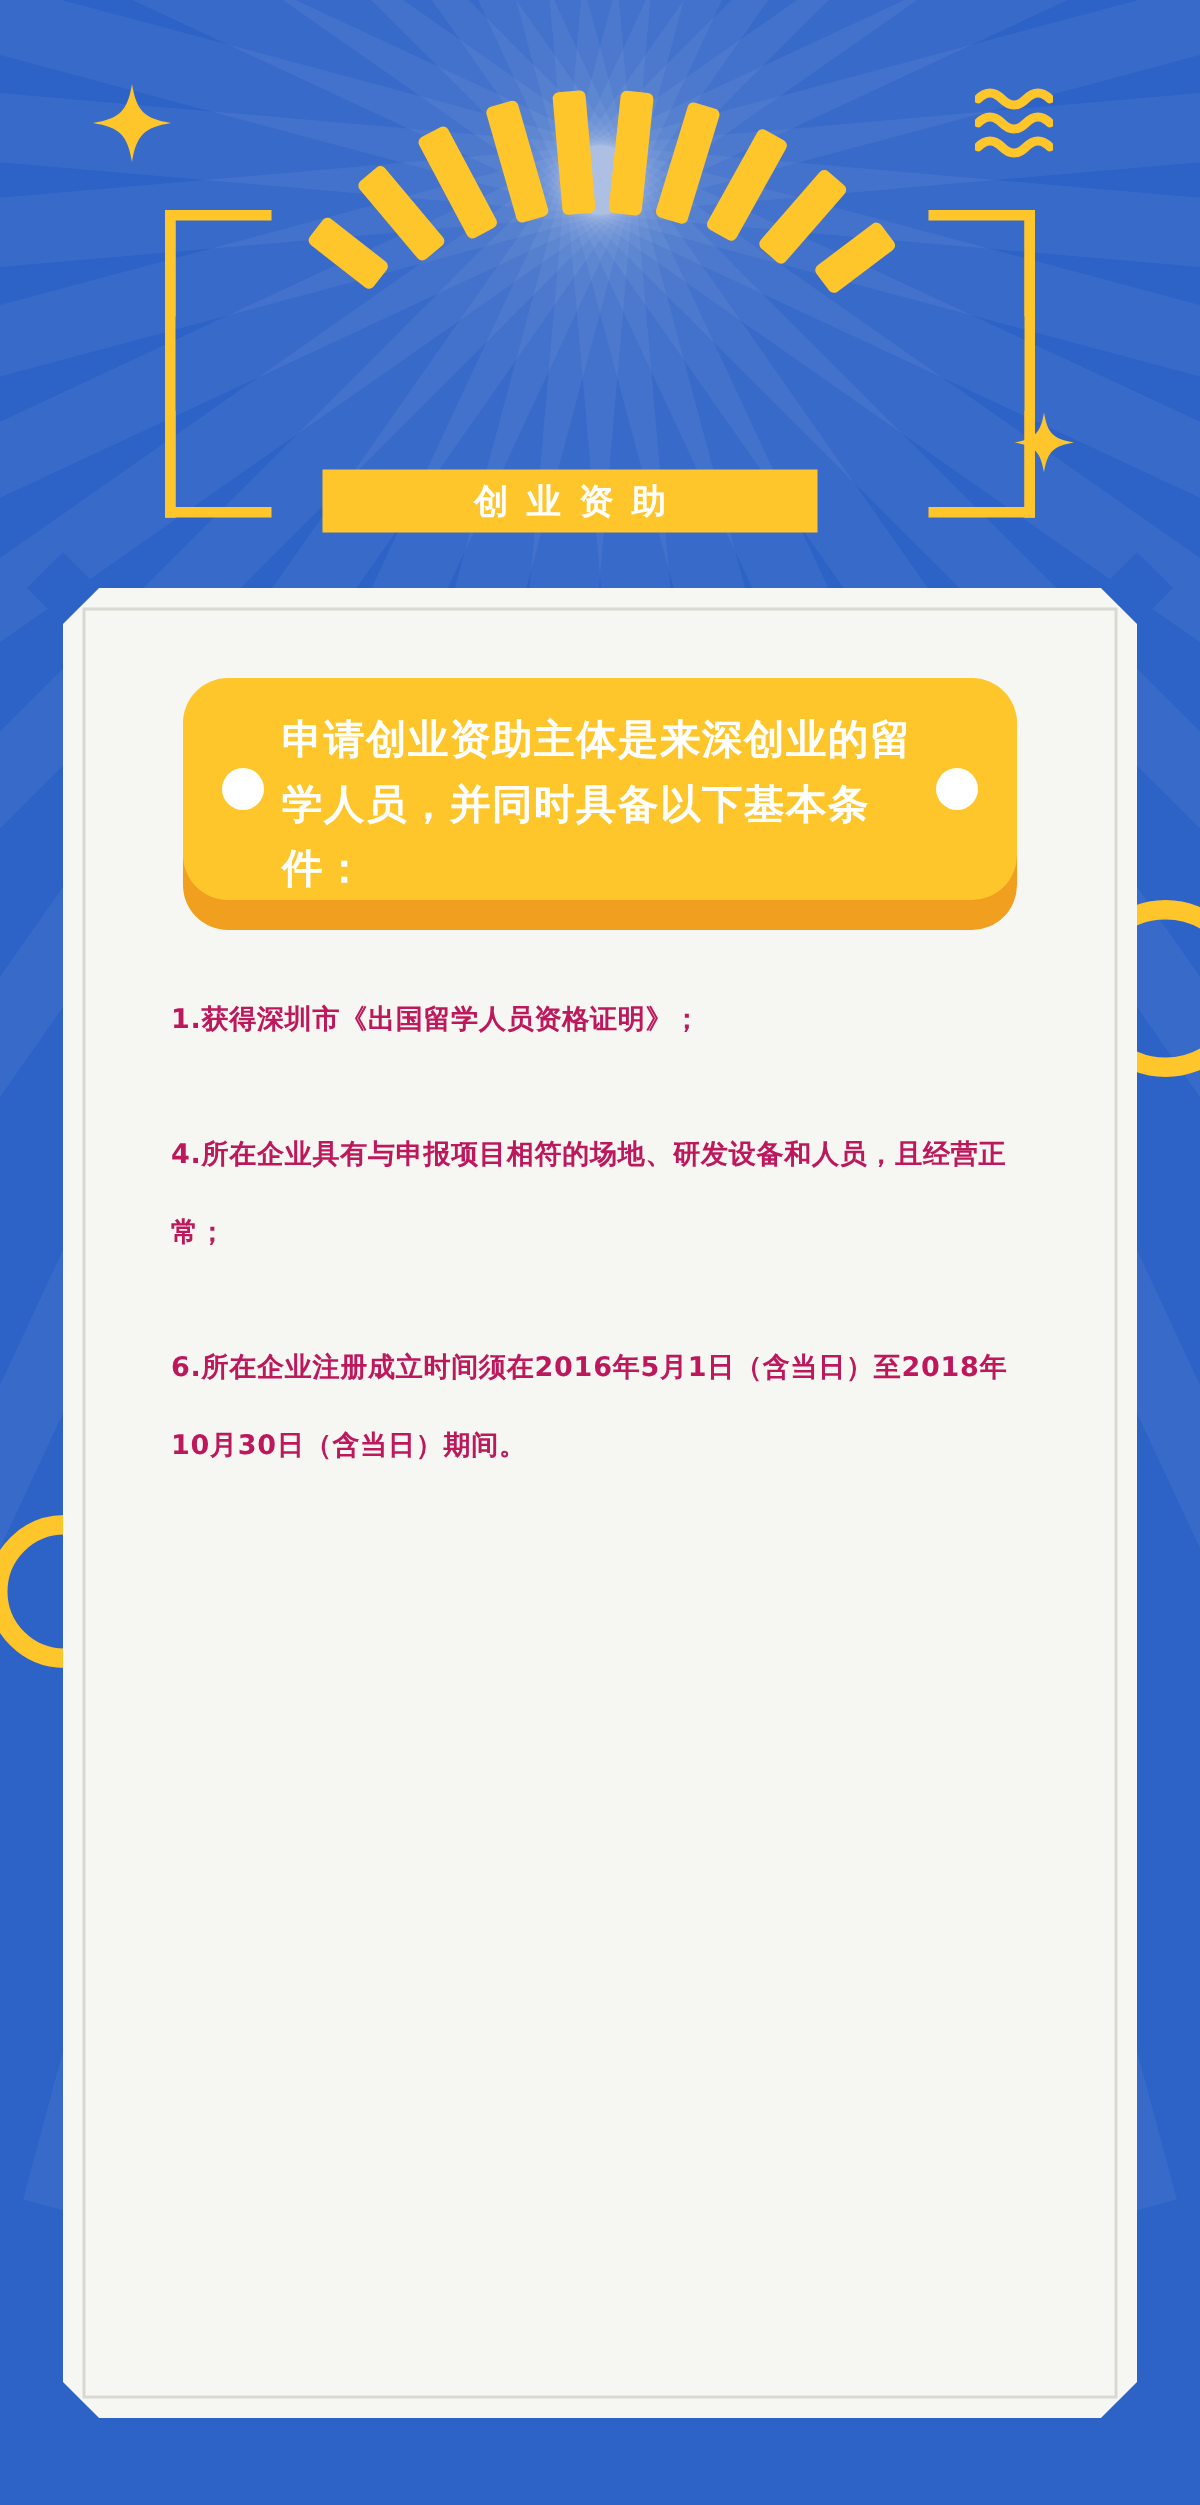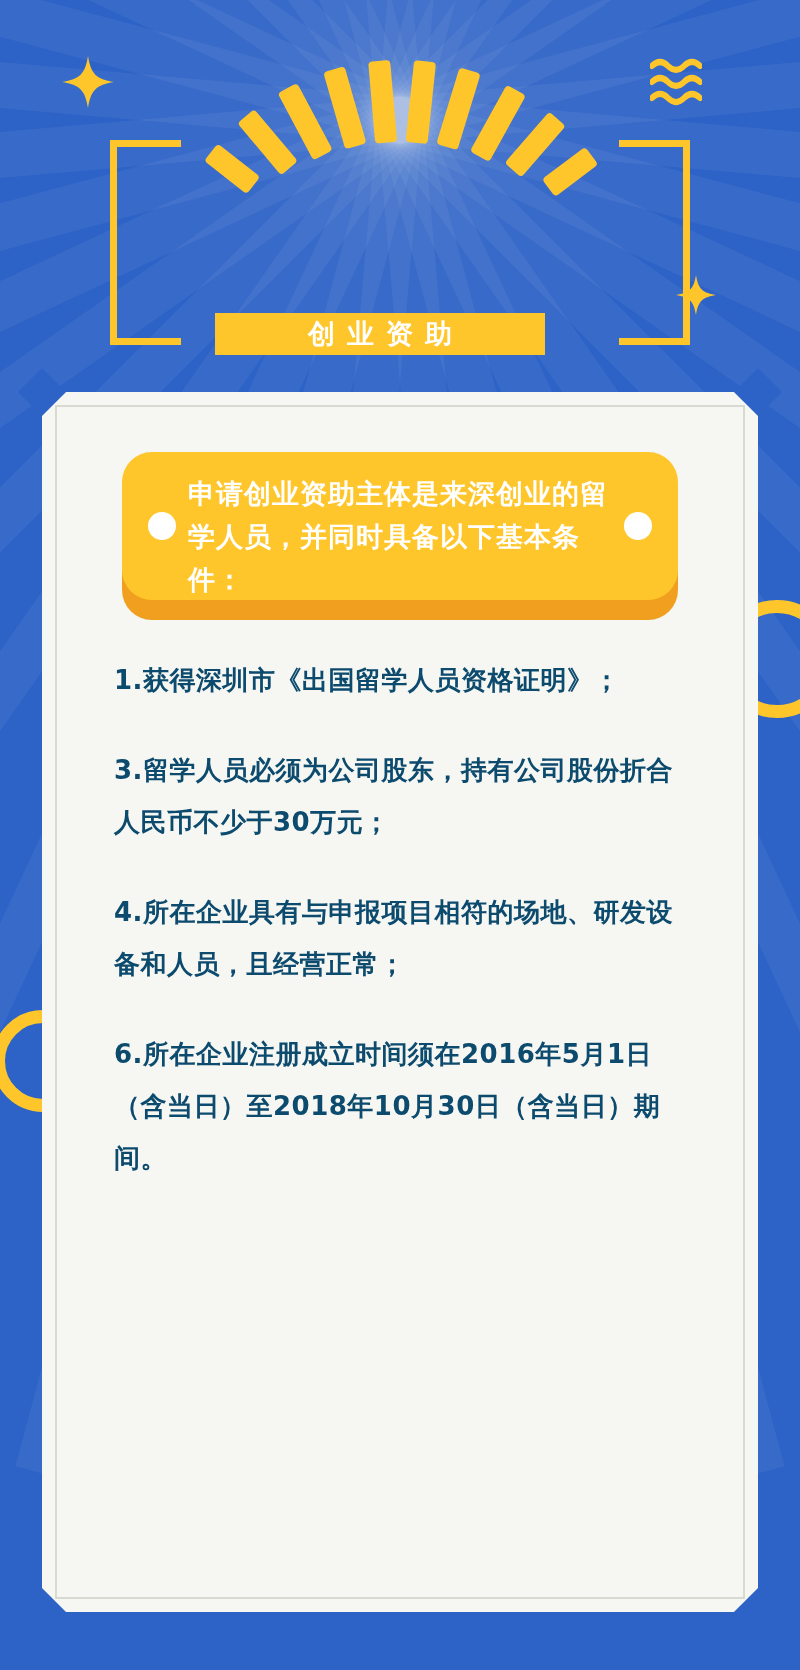--- a/index.html
+++ b/index.html
@@ -140,21 +140,21 @@
     top: 313px;
     width: 330px;
     height: 42px;
     background: #ffc62b;
     display: flex;
     align-items: center;
     justify-content: center;
   }
   .subtitle-bar span {
     color: #ffffff;
-    font-size: 27px;
+    font-size: 23px;
     font-weight: bold;
     letter-spacing: 12px;
     text-indent: 12px;
     font-family: "DejaVu Sans", "Liberation Sans", sans-serif;
   }
 
   
   .card {
     position: absolute;
     left: 42px;
@@ -235,22 +235,22 @@
   .banner-dot.right { right: 26px; }
 
   
   .list {
     position: absolute;
     left: 72px;
     top: 262px;
     width: 578px;
   }
   .list-item {
-    color: #0c4a6e;
-    font-size: 26px;
+    color: #be185d;
+    font-size: 18px;
     font-weight: bold;
     line-height: 52px;
     letter-spacing: 0.5px;
     margin-bottom: 38px;
     font-family: "DejaVu Sans", "Liberation Sans", sans-serif;
   }
   .list-item:last-child { margin-bottom: 0; }
 </style>
 </head>
 <body>
@@ -369,19 +369,18 @@
       <div class="banner-shadow"></div>
       <div class="banner">
         <p>申请创业资助主体是来深创业的留学人员，并同时具备以下基本条件：</p>
       </div>
       <div class="banner-dot left"></div>
       <div class="banner-dot right"></div>
     </div>
 
     <div class="list">
       <div class="list-item">1.获得深圳市《出国留学人员资格证明》；</div>
-      <div class="list-item">3.留学人员必须为公司股东，持有公司股份折合人民币不少于30万元；</div>
       <div class="list-item">4.所在企业具有与申报项目相符的场地、研发设备和人员，且经营正常；</div>
       <div class="list-item">6.所在企业注册成立时间须在2016年5月1日（含当日）至2018年10月30日（含当日）期间。</div>
     </div>
   </div>
 
 </div>
 
 </body></html>

